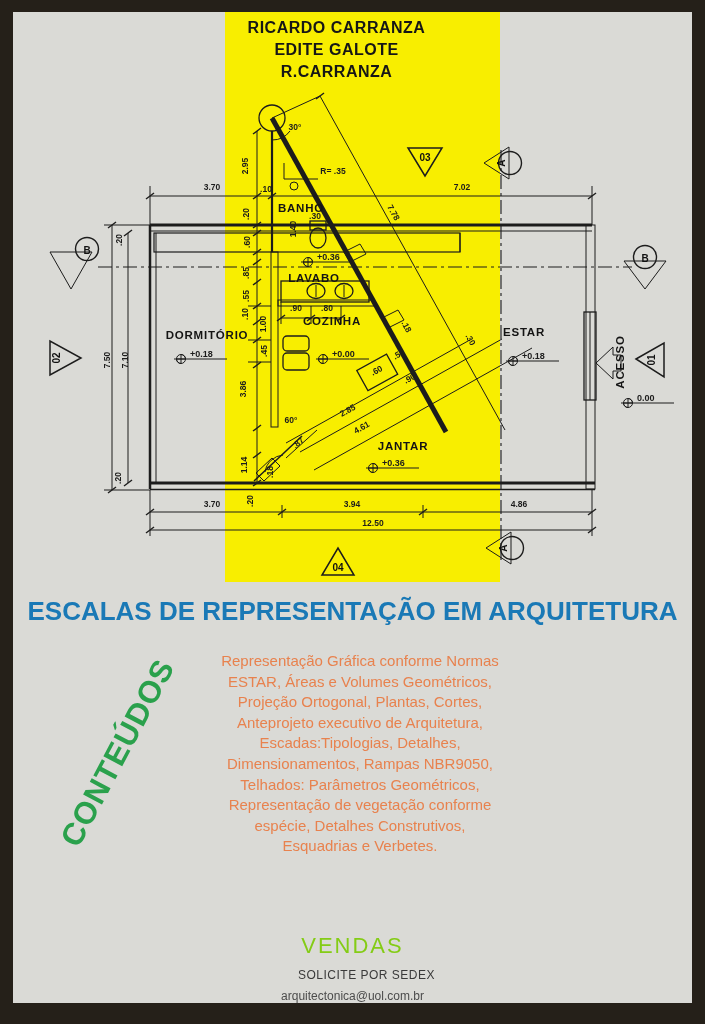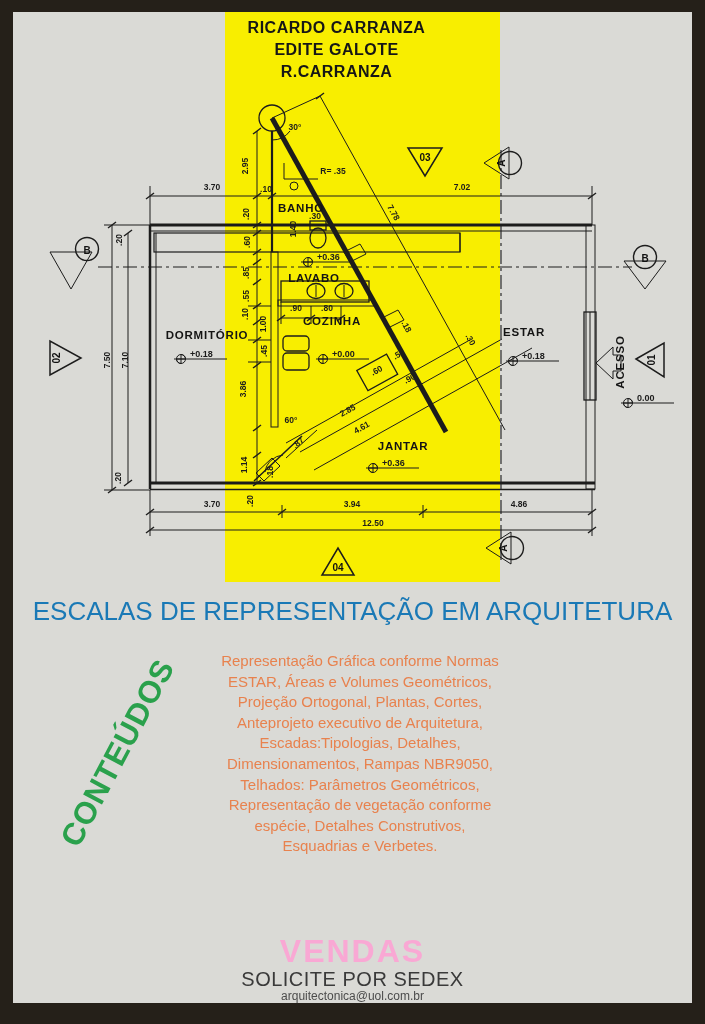--- a/index.html
+++ b/index.html
@@ -12,30 +12,30 @@
   #plan-svg{position:absolute;left:0;top:0;width:705px;height:1024px;pointer-events:none;}
   #plan-svg line,#plan-svg rect,#plan-svg circle,#plan-svg ellipse,#plan-svg path,#plan-svg polygon
       {stroke:#1c1c1c;fill:none;}
   .thin{stroke-width:1;}
   .dashdot{stroke-width:1.1;stroke-dasharray:14 4 3 4;}
   .dim{font:bold 8.5px "Liberation Sans",sans-serif;fill:#1c1c1c;stroke:none;text-anchor:middle;}
   .room{font:bold 11.5px "Liberation Sans",sans-serif;letter-spacing:.8px;fill:#141414;stroke:none;text-anchor:middle;}
   .lvl-txt{font:bold 9px "Liberation Sans",sans-serif;fill:#1c1c1c;stroke:none;}
   .mk{font:bold 10px "Liberation Sans",sans-serif;fill:#111;stroke:none;text-anchor:middle;}
   #title{position:absolute;left:13px;top:596px;width:679px;text-align:center;
-         font-weight:normal;font-size:26px;color:#1a79b6;letter-spacing:0px;}
+         font-weight:bold;font-size:26px;color:#1a79b6;letter-spacing:0px;}
   #contents-rot{position:absolute;left:-12px;top:735px;width:260px;text-align:center;
          transform:rotate(-62deg);font-weight:bold;font-size:31px;letter-spacing:1px;color:#2aa14c;}
   #contents-block{position:absolute;left:140px;top:651px;width:440px;text-align:center;
          font-weight:normal;font-size:15px;line-height:20.6px;color:#e8824e;}
   #contents-block p{margin:0;}
-  #vendas{position:absolute;left:13px;top:933px;width:679px;text-align:center;color:#f9a8d4;
-          font-weight:bold;font-size:32px;letter-spacing:2px;}
+  #vendas{position:absolute;left:13px;top:933px;width:679px;text-align:center;color:#84cc16;
+          font-weight:normal;font-size:22px;letter-spacing:2px;}
   #sedex{position:absolute;left:13px;top:968px;width:679px;text-align:center;color:#3a3a3a;
-         font-size:20px;letter-spacing:.5px;}
+         font-size:12px;letter-spacing:.5px;padding-left:14px;}
   #email{position:absolute;left:13px;top:989px;width:679px;text-align:center;color:#4c4c4c;
          font-size:12px;}
 </style>
 </head>
 <body>
 
 <div id="page">
   <div id="panel"></div>
   <div id="yellow-band"></div>
 

